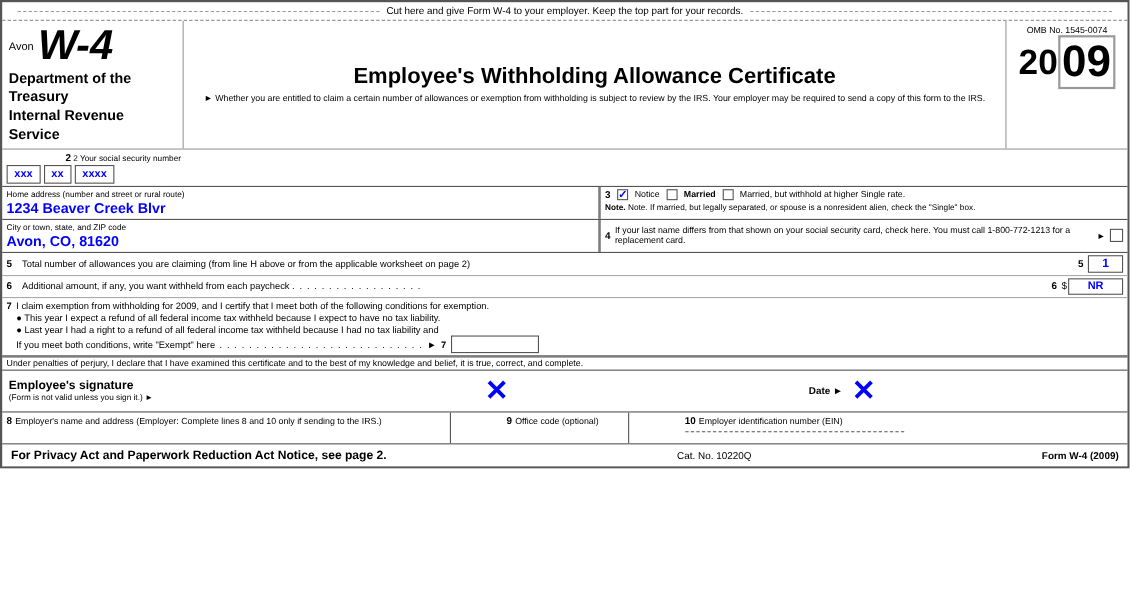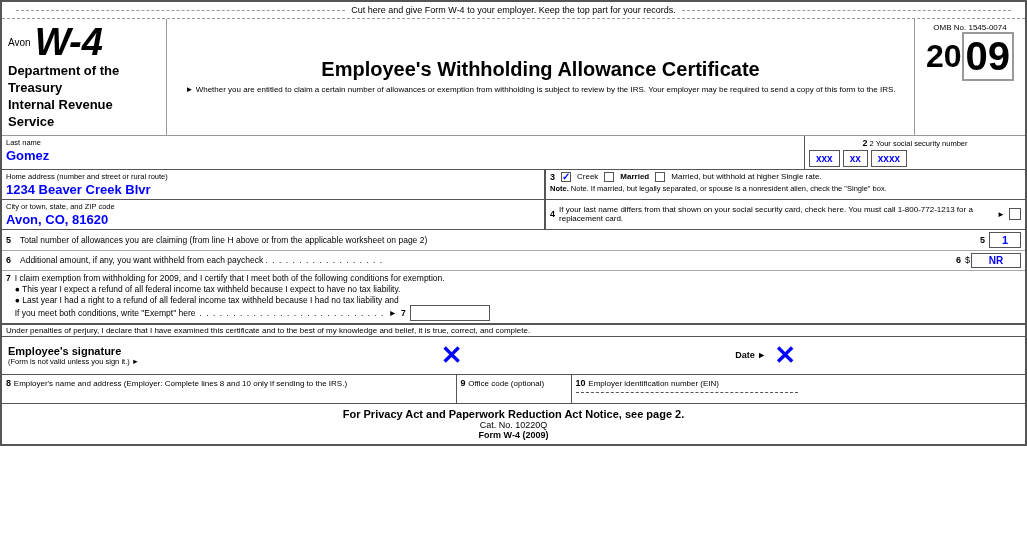--- a/index.html
+++ b/index.html
@@ -130,24 +130,20 @@
     <div class="omb-box">
       <div class="omb-text">OMB No. 1545-0074</div>
       <div style="display:flex;align-items:center;justify-content:center;font-size:36px;font-weight:bold;">
         <span style="font-size:32px;font-weight:bold;">20</span>
           <span style="font-size:40px;font-weight:bold;border:2px solid #999;padding:0 2px;">09</span>
       </div>
     </div>
   </div>
 
   <div class="row-name" style="border-bottom:1px solid #555;">
-    <div class="field-last-name">
-      <div class="field-label">Last name</div>
-      <div class="field-value">Gomez</div>
-    </div>
     <div class="field-ssn">
       <div class="field-label">
         <span style="font-weight:bold;font-size:9px;">2</span>
         <span style="font-size:7.5px;">2  Your social security number</span>
       </div>
       <div class="ssn-row">
         <div class="ssn-box">xxx</div>
         <div class="ssn-box">xx</div>
         <div class="ssn-box">xxxx</div>
       </div>
@@ -156,21 +152,21 @@
 
   <div class="row-address" style="border-bottom:1px solid #555;">
     <div class="field-address">
       <div class="field-label">Home address (number and street or rural route)</div>
       <div class="field-value">1234 Beaver Creek Blvr</div>
     </div>
     <div class="field-filing-status" style="border-left:1px solid #555; padding:2px 4px;">
       <div class="filing-status-row">
         <span style="font-weight:bold;font-size:9px;">3</span>
         <span class="checkbox checked"></span>
-        <span>Creek</span>
+        <span>Notice</span>
         <span class="checkbox"></span>
         <span style="color:#000;font-weight:bold;">Married</span>
         <span class="checkbox"></span>
         <span>Married, but withhold at higher Single rate.</span>
       </div>
       <div style="font-size:7.5px;margin-top:2px;">
         <strong>Note.</strong> <span style="font-size:7.5px;">Note. If married, but legally separated, or spouse is a nonresident alien, check the "Single" box.</span>
       </div>
     </div>
   </div>
@@ -240,34 +236,34 @@
         <span>►</span>
       </div>
     </div>
     <div class="sig-x" style="flex:2;font-size:26px;color:#00f;font-weight:bold;text-align:center;">✕</div>
     <div style="display:flex;align-items:center;gap:8px;flex:1;">
       <span style="font-size:9px;font-weight:bold;">Date ►</span>
       <span style="font-size:26px;color:#00f;font-weight:bold;">✕</span>
     </div>
   </div>
 
-  <div class="row-employer" style="display:flex;border-bottom:1px solid #555;">
+  <div class="row-employer" style="display:flex;border-bottom:1px solid #555;gap:47px;">
     <div class="field-employer" style="flex:1;border-right:1px solid #555;padding:2px 4px;min-height:28px;">
       <span style="font-weight:bold;font-size:9px;">8</span>
       <span style="font-size:8px;">Employer's name and address (Employer: Complete lines 8 and 10 only if sending to the IRS.)</span>
     </div>
     <div class="field-office" style="width:115px;border-right:1px solid #555;padding:2px 4px;">
       <span style="font-weight:bold;font-size:9px;">9</span>
       <span style="font-size:8px;">Office code (optional)</span>
     </div>
     <div class="field-ein" style="flex:1;padding:2px 4px;">
       <span style="font-weight:bold;font-size:9px;">10</span>
       <span style="font-size:8px;">Employer identification number (EIN)</span>
       <div style="border-top:1px dashed #555;margin-top:4px;width:50%;"></div>
     </div>
   </div>
 
-  <div class="footer" style="display:flex;justify-content:center;align-items:center;padding:4px 8px;flex-direction:column;">
+  <div class="footer" style="display:flex;justify-content:space-between;align-items:center;padding:4px 8px;">
     <div class="footer-left" style="font-size:11px;font-weight:bold;">For Privacy Act and Paperwork Reduction Act Notice, see page 2.</div>
     <div class="footer-cat" style="font-size:9px;">Cat. No. 10220Q</div>
     <div class="footer-right" style="font-size:9px;font-weight:bold;">Form W-4 (2009)</div>
   </div>
 </div>
 
 </body></html>

